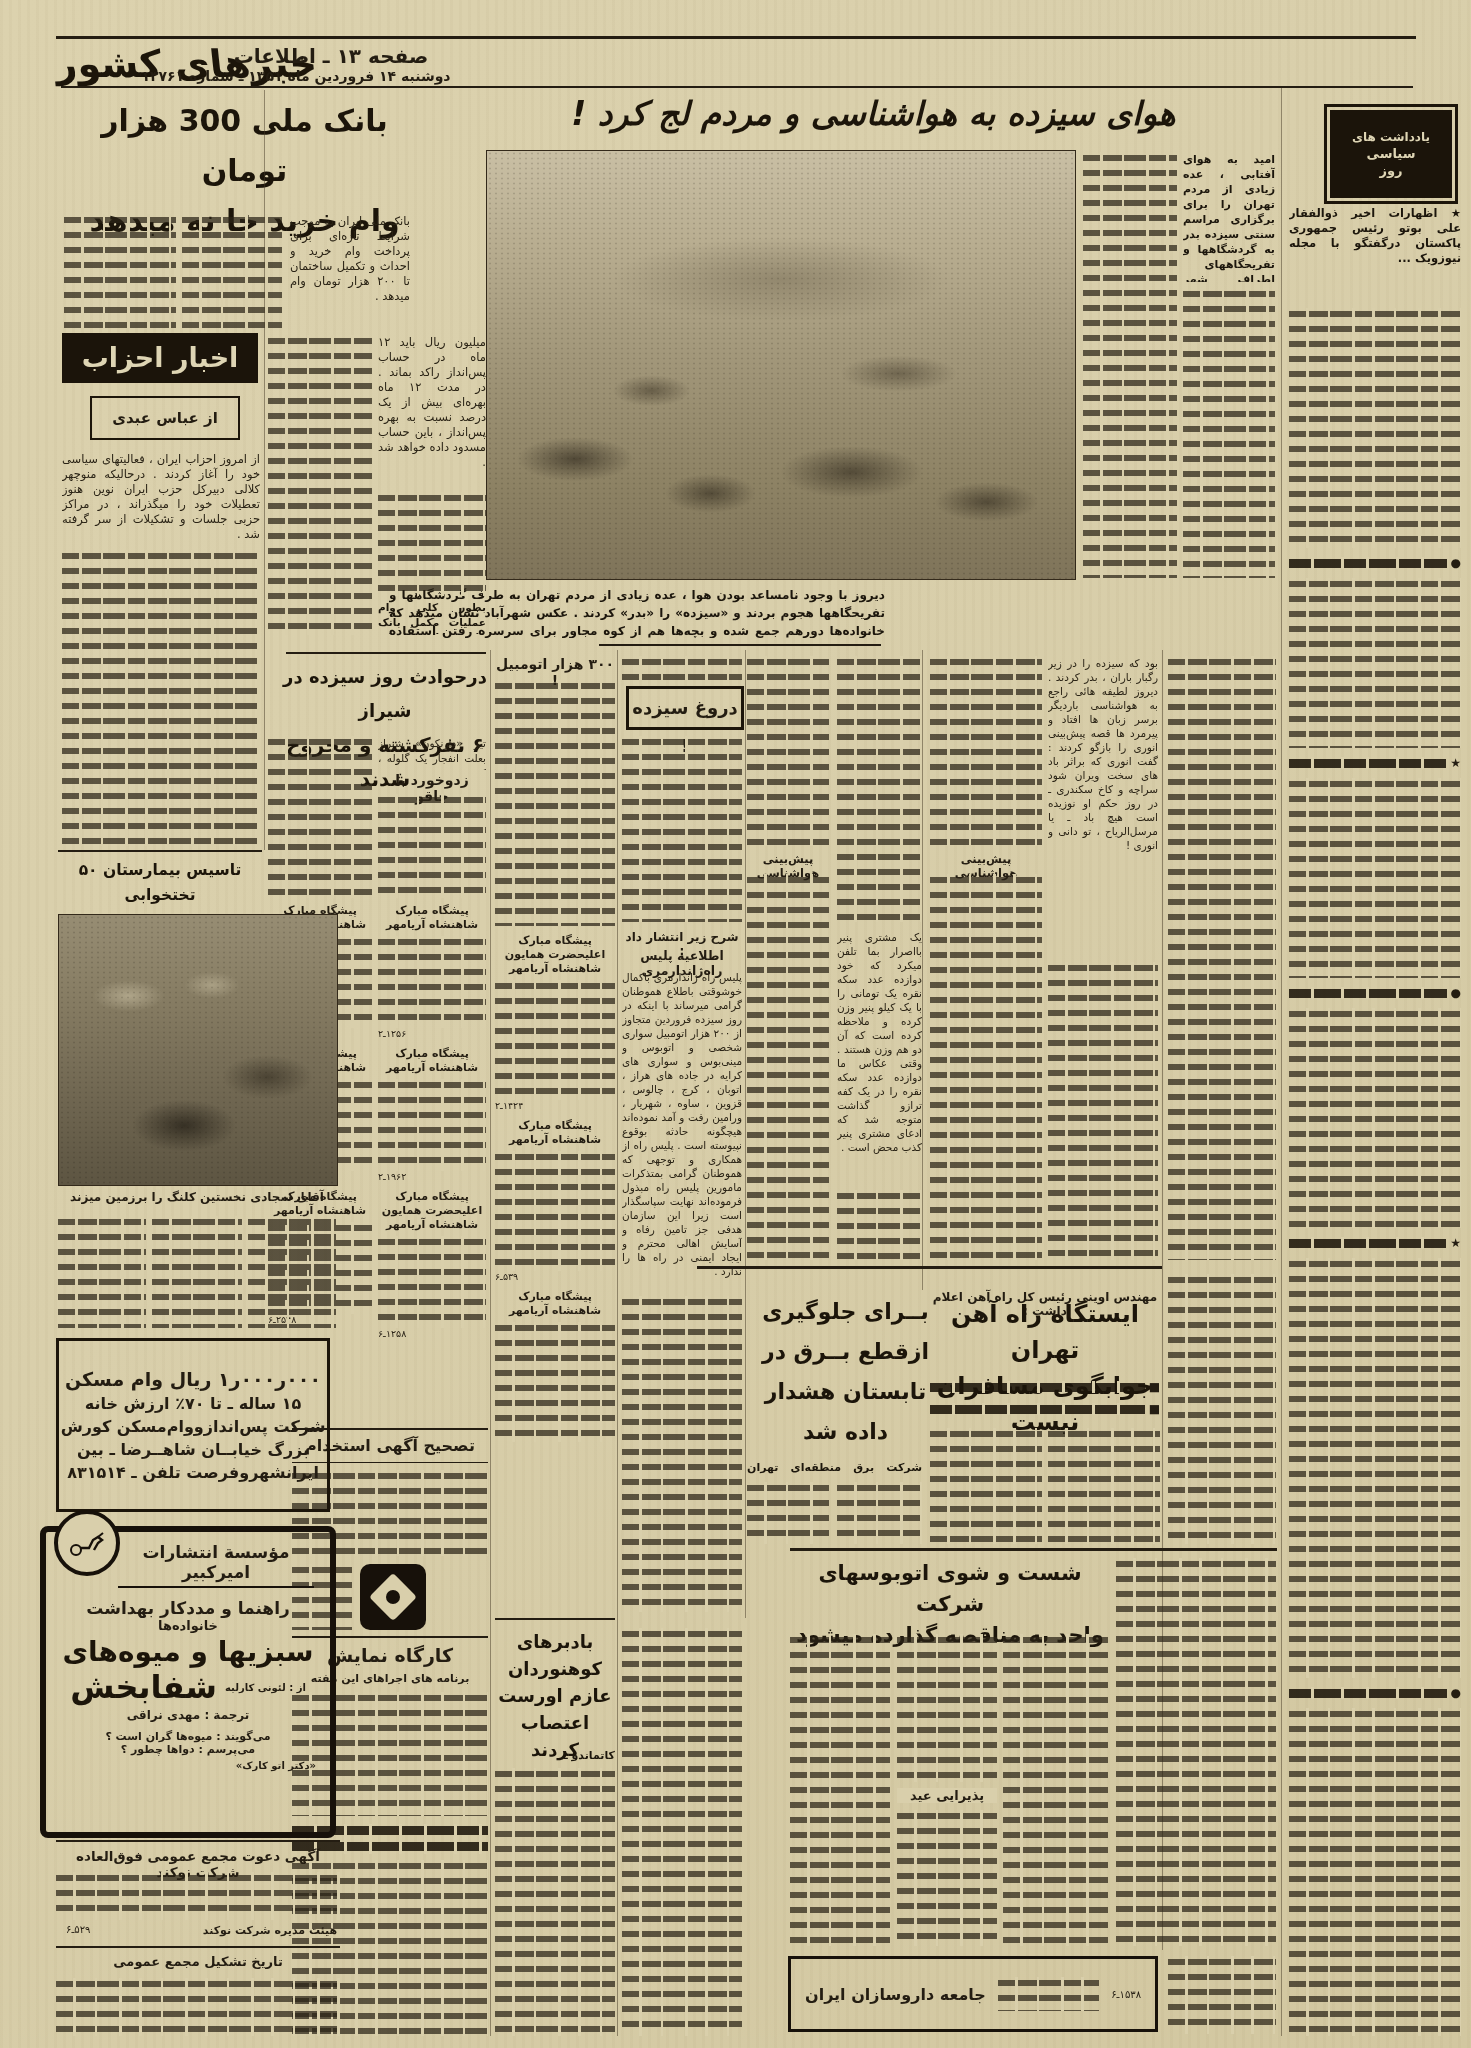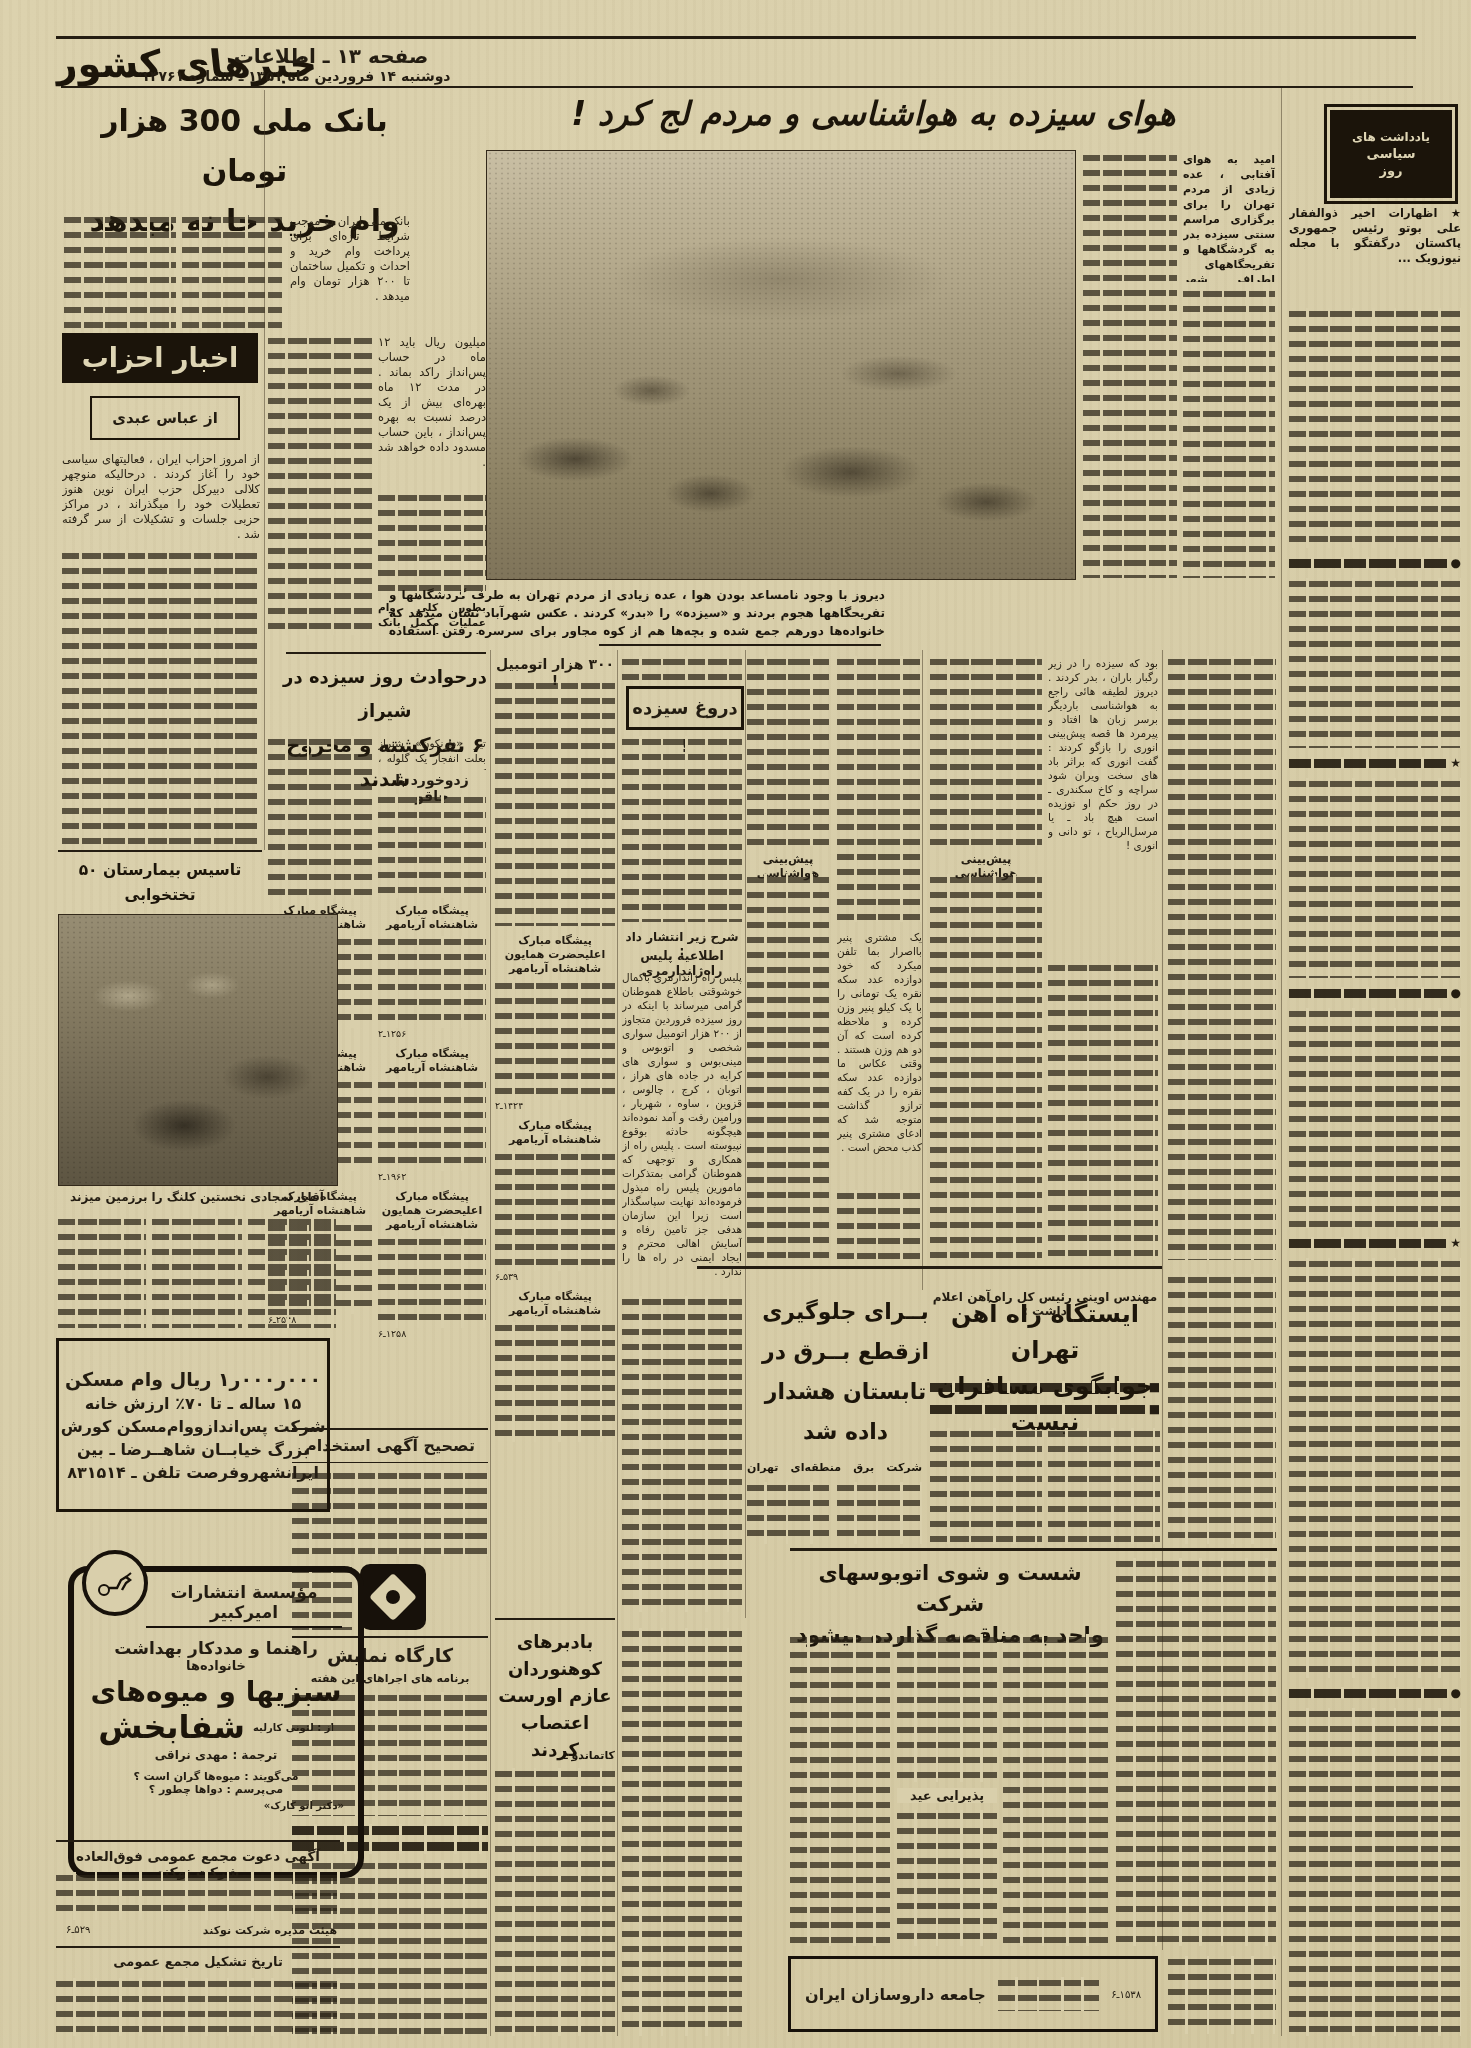--- a/index.html
+++ b/index.html
@@ -204,21 +204,21 @@
   <div class="abs sim" style="left:58px;top:1216px;width:88px;height:112px;"></div>
 
   <div class="abs boxed" style="left:56px;top:1338px;width:268px;height:168px;display:flex;flex-direction:column;justify-content:center;gap:4px;">
     <div class="b c" style="font-size:19px;">۰۰۰ر۰۰۰ر۱ ریال وام مسکن</div>
     <div class="b c" style="font-size:16px;">۱۵ ساله ـ تا ۷۰٪ ارزش خانه</div>
     <div class="b c" style="font-size:16px;">شرکت پس‌اندازووام‌مسکن کورش</div>
     <div class="b c" style="font-size:16px;">بزرگ خیابــان شاهــرضا ـ بین</div>
     <div class="b c" style="font-size:16px;">ایرانشهروفرصت تلفن ـ ۸۳۱۵۱۴</div>
   </div>
 
-  <div class="abs" style="left:68px;top:1526px;width:284px;height:300px;border:6px solid #17110a;border-radius:20px;margin-top:40px;">
+  <div class="abs" style="left:40px;top:1526px;width:284px;height:300px;border:6px solid #17110a;border-radius:8px;">
     <div class="abs" style="left:8px;top:-22px;width:58px;height:58px;border:4px solid #17110a;border-radius:50%;background:#d9cfab;display:flex;align-items:center;justify-content:center;">
       <svg width="40" height="30" viewBox="0 0 40 30">
         <circle cx="9" cy="22" r="5" fill="none" stroke="#17110a" stroke-width="2"></circle>
         <path d="M14 20 L22 20 L26 12 L31 9 L35 12 L31 15 L27 22" fill="none" stroke="#17110a" stroke-width="2.4"></path>
         <path d="M31 9 L36 5" stroke="#17110a" stroke-width="2"></path>
       </svg>
     </div>
     <div class="b" style="margin:10px 16px 0 72px;font-size:17px;border-bottom:2px solid #17110a;padding-bottom:4px;text-align:center;">مؤسسة انتشارات امیرکبیر</div>
     <div class="b c" style="margin-top:10px;font-size:17px;">راهنما و مددکار بهداشت</div>
     <div class="c" style="font-size:13px;font-weight:bold;">خانواده‌ها</div>

